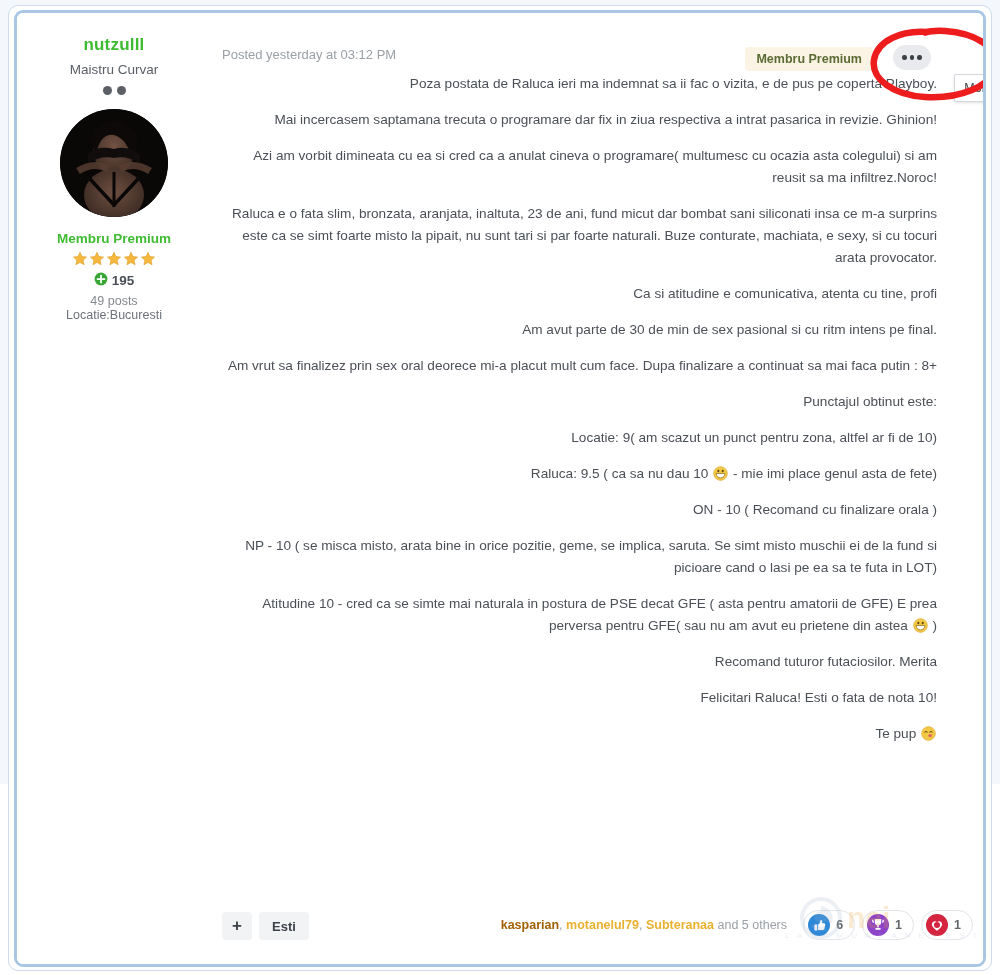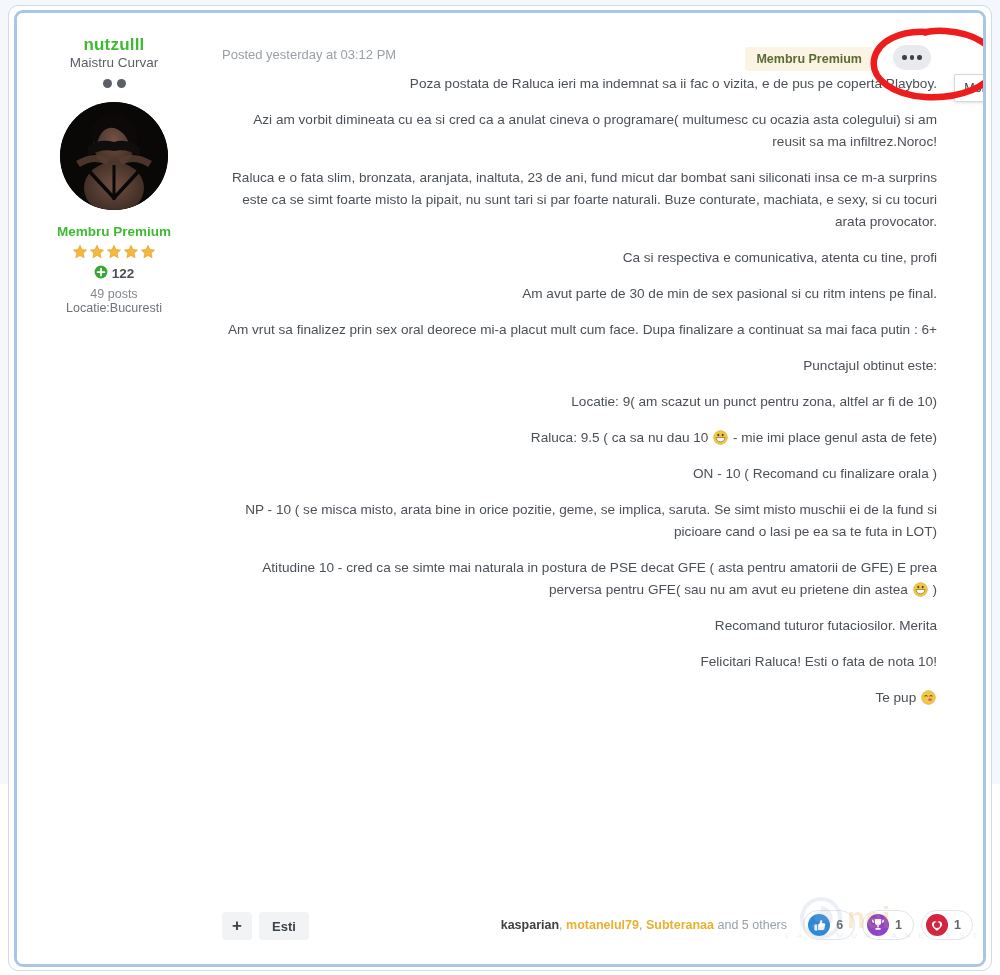--- a/index.html
+++ b/index.html
@@ -58,20 +58,21 @@
 
   #author-name {
     font-size: 17px;
     font-weight: bold;
     color: #3fbb32;
     letter-spacing: .2px;
     line-height: 20px;
   }
 
   #author-rank-title {
+    margin-top: 7px;
     font-size: 13.5px;
     color: #5a5f66;
     font-weight: 400;
   }
 
   #rank-pips {
     margin-top: 9px;
     display: flex;
     justify-content: center;
     gap: 5px;
@@ -251,21 +252,21 @@
   #add-multiquote-button { width: 30px; padding: 0; font-size: 17px; font-weight: bold; }
 
   #reactors {
     position: absolute;
     right: 196px; top: 8px;
     font-size: 12.5px;
     color: #9aa0a6;
     white-space: nowrap;
   }
   #reactors a { text-decoration: none; font-weight: bold; }
-  .r-blue { color: #404040; }
+  .r-blue { color: #a16207; }
   .r-gold { color: #e8b230; }
 
   #reactions {
     position: absolute;
     right: 10px; top: 0px;
     display: flex;
     gap: 7px;
   }
   .reaction {
     display: flex;
@@ -381,21 +382,21 @@
                 <path d="M12 2l2.9 6.3 6.9.8-5.1 4.7 1.4 6.8L12 17.2 5.9 20.6l1.4-6.8L2.2 9.1l6.9-.8z" fill="#f5b83d" stroke="#e0a02c" stroke-width="1"></path>
               </svg>
             </span>
         </div>
 
         <div id="rep-badge">
           <span class="rep-icon"><svg width="14" height="14" viewBox="0 0 24 24">
                 <circle cx="12" cy="12" r="11" fill="#37a635"></circle>
                 <path d="M12 6v12M6 12h12" stroke="#fff" stroke-width="3" stroke-linecap="round"></path>
               </svg></span>
-          <span>122</span>
+          <span>195</span>
         </div>
 
         <div id="post-count">49 posts</div>
         <div id="location">Locatie:Bucuresti</div>
       </div>
 
       <div id="content-col">
 
         <div id="post-head">
           <div id="post-date">Posted yesterday at 03:12 PM</div>
@@ -406,25 +407,26 @@
             <span class="dot3"></span>
             <span class="dot3"></span>
             <span class="dot3"></span>
           </div>
 
           <div id="tooltip-more-options">More options...</div>
         </div>
 
         <div id="post-body">
           <p>Poza postata de Raluca ieri ma indemnat sa ii fac o vizita, e de pus pe coperta Playboy.</p>
+          <p>Mai incercasem saptamana trecuta o programare dar fix in ziua respectiva a intrat pasarica in revizie. Ghinion!</p>
           <p>Azi am vorbit dimineata cu ea si cred ca a anulat cineva o programare( multumesc cu ocazia asta colegului) si am reusit sa ma infiltrez.Noroc!</p>
           <p>Raluca e o fata slim, bronzata, aranjata, inaltuta, 23 de ani, fund micut dar bombat sani siliconati insa ce m-a surprins este ca se simt foarte misto la pipait, nu sunt tari si par  foarte naturali. Buze conturate, machiata, e sexy, si cu tocuri arata provocator.</p>
-          <p>Ca si respectiva e comunicativa, atenta cu tine, profi</p>
+          <p>Ca si atitudine e comunicativa, atenta cu tine, profi</p>
           <p>Am avut parte de 30 de min de sex pasional si cu ritm intens pe final.</p>
-          <p>Am vrut sa finalizez prin sex oral deorece mi-a placut mult cum face. Dupa finalizare a continuat sa mai faca putin : 6+</p>
+          <p>Am vrut sa finalizez prin sex oral deorece mi-a placut mult cum face. Dupa finalizare a continuat sa mai faca putin : 8+</p>
           <p>Punctajul obtinut este:</p>
           <p>Locatie: 9( am scazut un punct pentru zona, altfel ar fi de 10)</p>
           <p><span>Raluca: 9.5 ( ca sa nu dau 10 </span><span class="emo"><svg width="15" height="15" viewBox="0 0 24 24">
                   <circle cx="12" cy="12" r="11" fill="#f2c744" stroke="#d9a82c" stroke-width="1"></circle>
                   <path d="M5 12h14a7 7 0 0 1-14 0z" fill="#fff"></path>
                   <path d="M5 12h14a7 7 0 0 1-14 0z" fill="none" stroke="#7a5a14" stroke-width="1"></path>
                   <ellipse cx="8.5" cy="8" rx="1.6" ry="2" fill="#5c4410"></ellipse>
                   <ellipse cx="15.5" cy="8" rx="1.6" ry="2" fill="#5c4410"></ellipse>
                 </svg></span><span> - mie imi place genul asta de fete)</span></p>
           <p>ON - 10 ( Recomand cu finalizare orala )</p>

